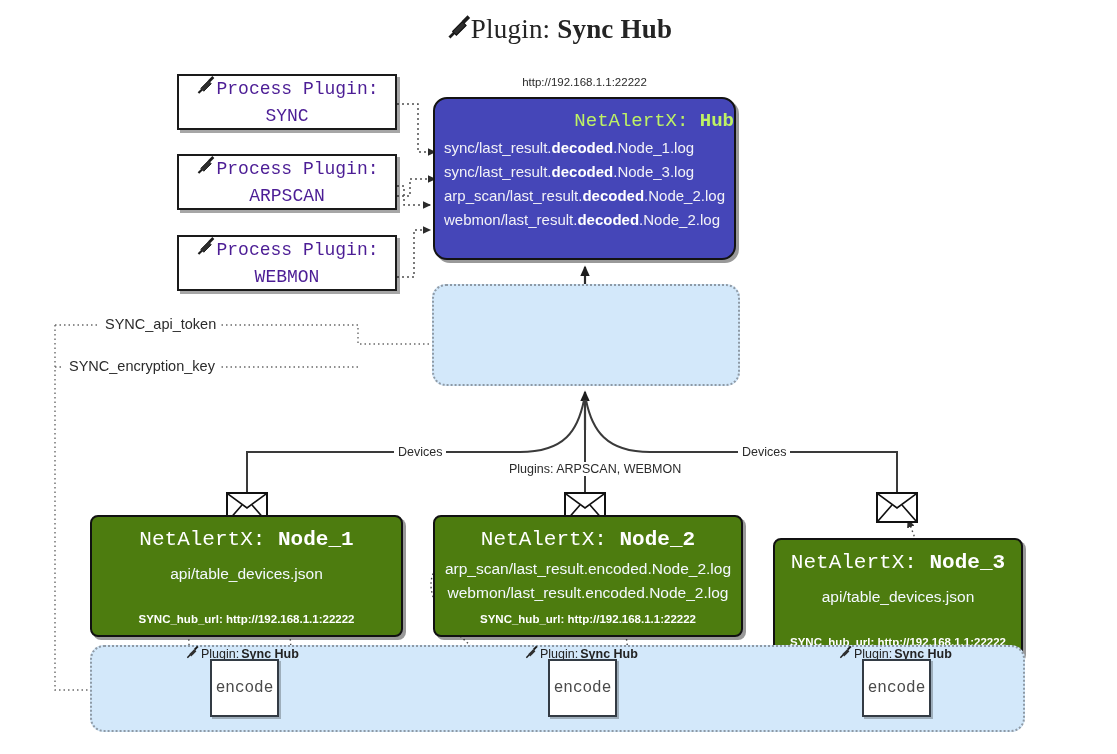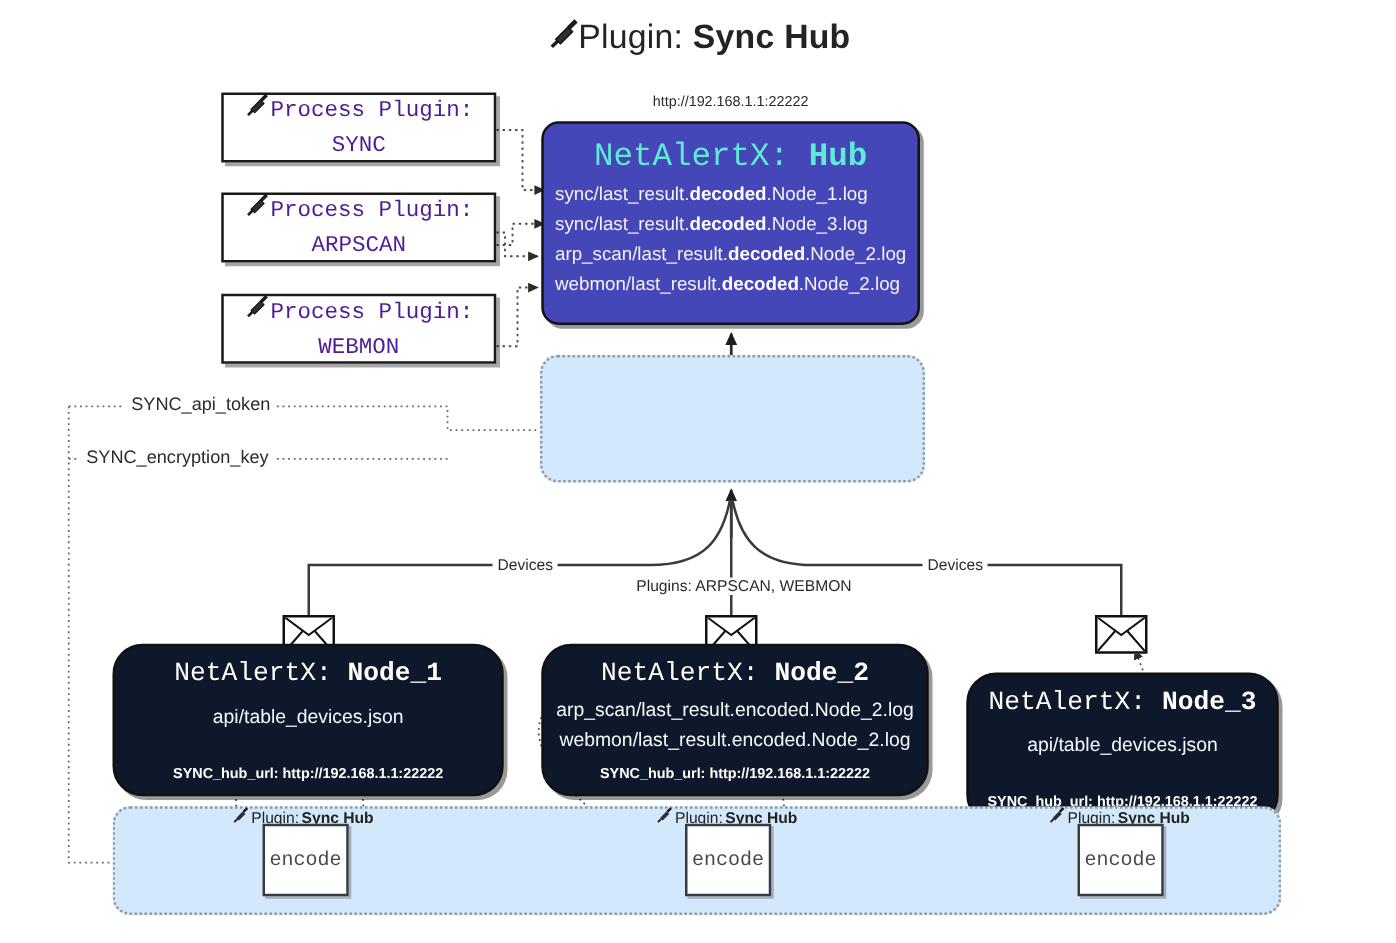--- a/index.html
+++ b/index.html
@@ -2,63 +2,63 @@
 <html><head>
 <meta charset="utf-8">
 <style>
   html,body{margin:0;padding:0;background:#ffffff;}
   body{width:1117px;height:754px;overflow:hidden;
        font-family:"Liberation Sans", sans-serif;color:#1f1f1f;}
   #stage{position:relative;width:1117px;height:754px;}
 
   
   #title{position:absolute;left:0;top:14px;width:1117px;text-align:center;
-         font-size:27px;color:#242424;letter-spacing:.2px;white-space:nowrap;}
+         font-size:27px;color:#242424;letter-spacing:.2px;white-space:nowrap;font-family:Liberation Serif, serif;}
   #title .plugname{font-weight:bold;}
   .plug-glyph{display:inline-block;vertical-align:-2px;}
 
   
   .proc-box{position:absolute;box-sizing:border-box;background:#ffffff;
             border:2px solid #1a1a1a;box-shadow:3px 3px 0 rgba(0,0,0,.35);
             font-family:"Liberation Mono","DejaVu Sans Mono",monospace;
             font-size:18px;color:#4c1d95;line-height:1.45;
             display:flex;flex-direction:column;align-items:center;
             justify-content:center;padding:4px 6px;}
   .proc-l1{display:flex;align-items:center;gap:1px;white-space:nowrap;}
   .proc-l2{white-space:nowrap;}
 
   
   #hub{position:absolute;left:433px;top:97px;width:303px;height:163px;
        box-sizing:border-box;background:#4546b8;border:2px solid #131313;
        border-radius:14px;box-shadow:3px 3px 0 rgba(0,0,0,.4);
        color:#ffffff;}
-  #hub-title{text-align:center;margin-top:11px;font-size:26px;
+  #hub-title{text-align:right;margin-top:11px;font-size:19px;
              font-family:"Liberation Mono","DejaVu Sans Mono",monospace;
-             color:#5eead4;white-space:nowrap;}
+             color:#bef264;white-space:nowrap;}
   #hub-title .b{font-weight:bold;}
   .hub-line{font-size:15px;color:#f2f2f7;white-space:nowrap;
             padding-left:9px;margin-top:7px;}
   .hub-line b{font-weight:bold;color:#ffffff;}
   #hub-url{position:absolute;left:433px;top:76px;width:303px;text-align:center;
            font-size:11.5px;font-weight:normal;color:#2a2a2a;white-space:nowrap;}
 
   
   #decode-wrap{position:absolute;left:432px;top:284px;width:308px;height:102px;
                box-sizing:border-box;background:#d3e8fa;border:2px dotted #8e9aa6;
                border-radius:14px;}
   #decode-box{position:absolute;left:502px;top:292px;width:167px;height:87px;
               box-sizing:border-box;background:#ffffff;border:2px solid #333b44;
               box-shadow:2px 2px 0 rgba(0,0,0,.3);
               display:flex;align-items:center;justify-content:center;
               font-family:"Liberation Mono","DejaVu Sans Mono",monospace;
               font-size:19px;color:#2a2a2a;}
 
   
-  .node{position:absolute;box-sizing:border-box;background:#0f172a;
-        border:2.5px solid #111111;border-radius:24px;
+  .node{position:absolute;box-sizing:border-box;background:#4d7c0f;
+        border:2.5px solid #111111;border-radius:8px;
         box-shadow:3px 3px 0 rgba(0,0,0,.4);color:#ffffff;}
   .node-title{text-align:center;margin-top:11px;font-size:21px;white-space:nowrap;
               font-family:"Liberation Mono","DejaVu Sans Mono",monospace;
               color:#ffffff;}
   .node-title .b{font-weight:bold;}
   .node-line{text-align:center;font-size:15.5px;color:#f4f9ff;margin-top:14px;
              white-space:nowrap;}
   .node-foot{position:absolute;left:0;right:0;bottom:10px;text-align:center;
              font-size:11.5px;font-weight:bold;color:#ffffff;white-space:nowrap;}
 

